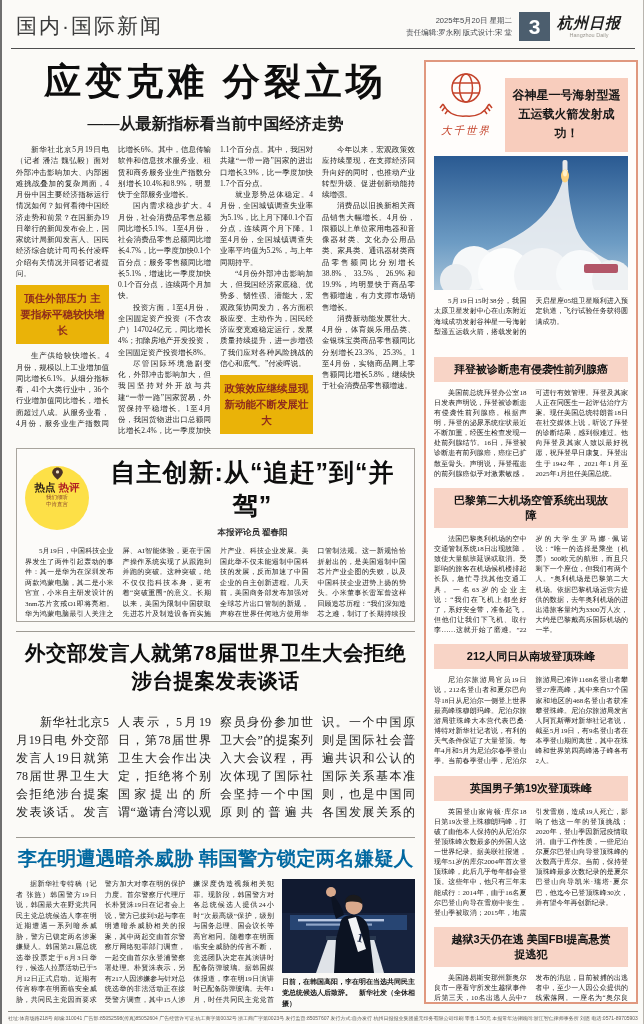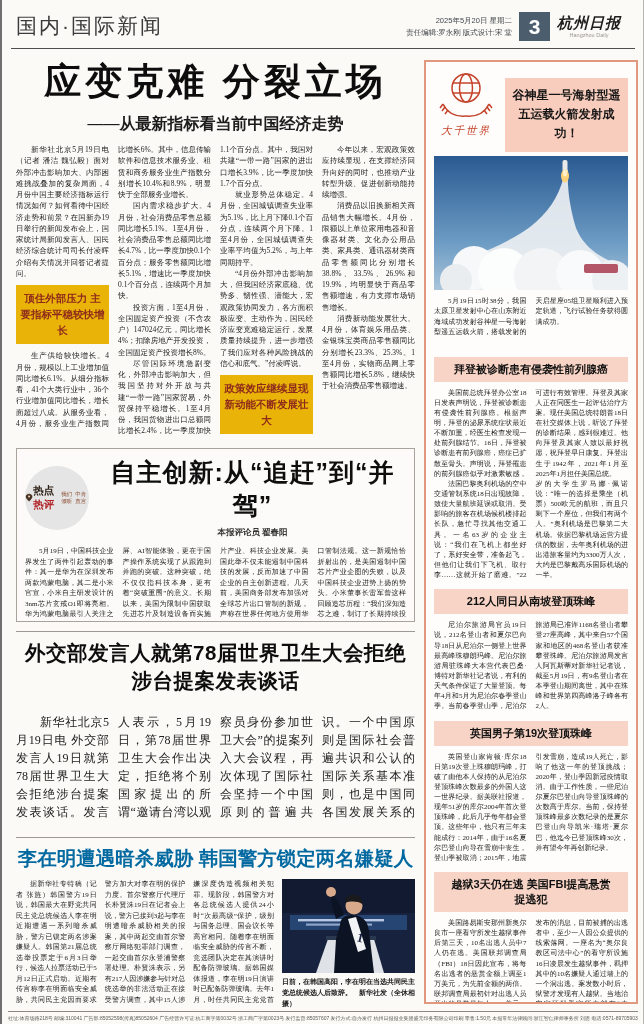--- a/index.html
+++ b/index.html
@@ -33,22 +33,22 @@
              font-size:7.5px; line-height:1.5; text-align:justify; color:#222; }
   .blk { margin:0; }
   .blk.p { text-indent:2em; }
   .blk.h { background:#eab308; color:#8e2a1c; font-weight:bold; text-align:center; font-size:10.5px;
            line-height:1.5; padding:6px 4px; margin:6px 0; break-inside:avoid;
            font-family:"Liberation Sans",sans-serif; }
 
   
   .comm { border:1px solid #a8a49d; margin-top:8px; padding:7px 8px; height:174px; overflow:hidden; background:#fcfbf9; }
   .comm-head { display:flex; align-items:center; gap:10px; }
-  .badge { width:64px; height:64px; border-radius:50%; background:#e5e5e5; flex:0 0 auto;
-           display:flex; flex-direction:row; align-items:center; justify-content:flex-start; line-height:1.25; }
+  .badge { width:64px; height:64px; border-radius:50%; background:#fde047; flex:0 0 auto;
+           display:flex; flex-direction:column; align-items:center; justify-content:flex-start; line-height:1.25; }
   .badge-title { font-size:10.5px; font-weight:bold; font-family:"Liberation Sans",sans-serif; }
   .badge-title .t1 { color:#2e2118; }
   .badge-title .t2 { color:#b01f24; }
   .badge-sub { font-size:5.5px; color:#8a4a2e; }
   .comm-center { flex:1; text-align:center; }
   .comm-headline { font-size:25px; font-weight:900; color:#0e0e0e; letter-spacing:1px;
                    font-family:"Liberation Sans",sans-serif; }
   .comm-byline { font-size:8.5px; font-weight:bold; color:#333; margin-top:5px; }
   .comm-cols { column-count:4; column-gap:9px; column-fill:auto; height:84px; overflow:hidden;
                font-size:7px; line-height:1.5; text-align:justify; color:#222; margin-top:7px; text-indent:2em; }
@@ -250,20 +250,21 @@
         </svg>
 
         <div class="wb-caption">5月19日15时38分，我国太原卫星发射中心在山东附近海域成功发射谷神星一号海射型遥五运载火箭，搭载发射的天启星座05组卫星顺利进入预定轨道，飞行试验任务获得圆满成功。</div>
 
           <section>
             <div class="wb-section-title">拜登被诊断患有侵袭性前列腺癌</div>
             <div class="wb-section-body">美国前总统拜登办公室18日发表声明说，拜登被诊断患有侵袭性前列腺癌。根据声明，拜登的泌尿系统症状最近不断加重，经医生检查发现一处前列腺结节。16日，拜登被诊断患有前列腺癌，癌症已扩散至骨头。声明说，拜登罹患的前列腺癌似乎对激素敏感，可进行有效管理。拜登及其家人正在同医生一起评估治疗方案。现任美国总统特朗普18日在社交媒体上说，听说了拜登的诊断结果，感到很难过。他向拜登及其家人致以最好祝愿，祝拜登早日康复。拜登出生于1942年，2021年1月至2025年1月担任美国总统。</div>
           </section>
 
           <section>
+            <div class="wb-section-title">巴黎第二大机场空管系统出现故障</div>
             <div class="wb-section-body">法国巴黎奥利机场的空中交通管制系统18日出现故障，致使大量航班延误或取消。受影响的旅客在机场候机楼排起长队，急忙寻找其他交通工具。一名63岁的企业主说：“我们在飞机上都坐好了，系好安全带，准备起飞，但他们让我们下飞机、取行李……这就开始了磨难。”22岁的大学生罗马娜·佩诺说：“唯一的选择是乘坐（机票）500欧元的航班，而且只剩下一个座位，但我们有两个人。”奥利机场是巴黎第二大机场。依据巴黎机场运营方提供的数据，去年奥利机场的进出港旅客量约为3300万人次，大约是巴黎戴高乐国际机场的一半。</div>
           </section>
 
           <section>
             <div class="wb-section-title">212人同日从南坡登顶珠峰</div>
             <div class="wb-section-body">尼泊尔旅游局官员19日说，212名登山者和夏尔巴向导18日从尼泊尔一侧登上世界最高峰珠穆朗玛峰。尼泊尔旅游局驻珠峰大本营代表巴桑·博特对新华社记者说，有利的天气条件保证了大量登顶。每年4月和5月为尼泊尔春季登山季。当前春季登山季，尼泊尔旅游局已准许1168名登山者攀登27座高峰，其中来自57个国家和地区的468名登山者获准攀登珠峰。尼泊尔旅游局发言人阿瓦斯蒂对新华社记者说，截至5月19日，有9名登山者在本季登山期间离世，其中在珠峰和世界第四高峰洛子峰各有2人。</div>
           </section>
 
           <section>
             <div class="wb-section-title">英国男子第19次登顶珠峰</div>

